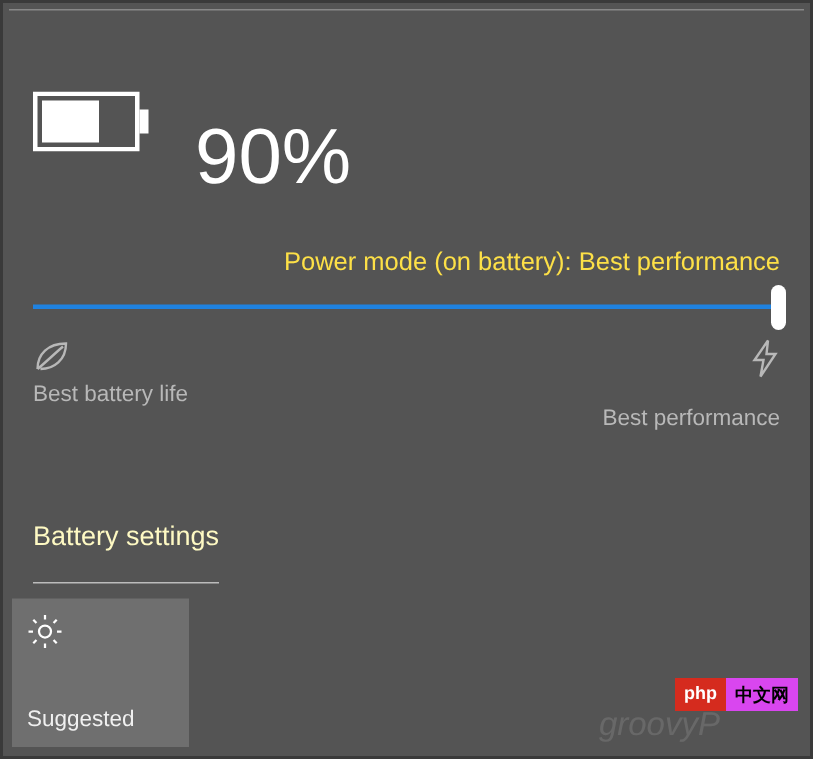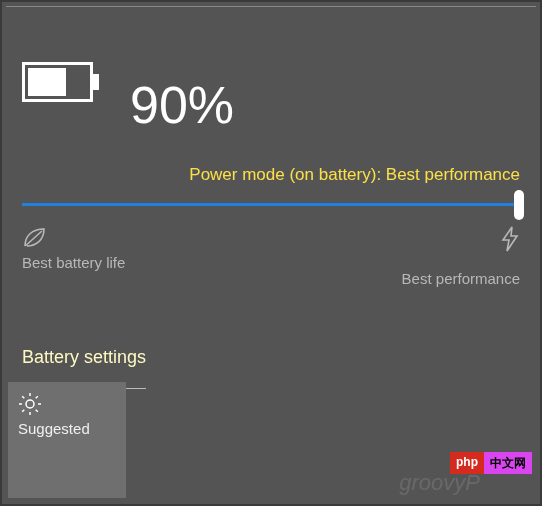--- a/index.html
+++ b/index.html
@@ -81,25 +81,26 @@
     padding-bottom: 20px;
     cursor: pointer;
   }
   .tile-row {
     position: absolute;
     left: 6px;
     bottom: 6px;
   }
   .tile {
     width: 118px;
-    height: 116px;
+    height: 99px;
     background: #6f6f6f;
     padding: 10px;
     display: flex;
     flex-direction: column;
+    justify-content: space-between;
     cursor: pointer;
   }
   .tile-label {
     font-size: 15px;
     color: #f0f0f0;
   }
   .watermark {
     position: absolute;
     right: 60px;
     bottom: 8px;

